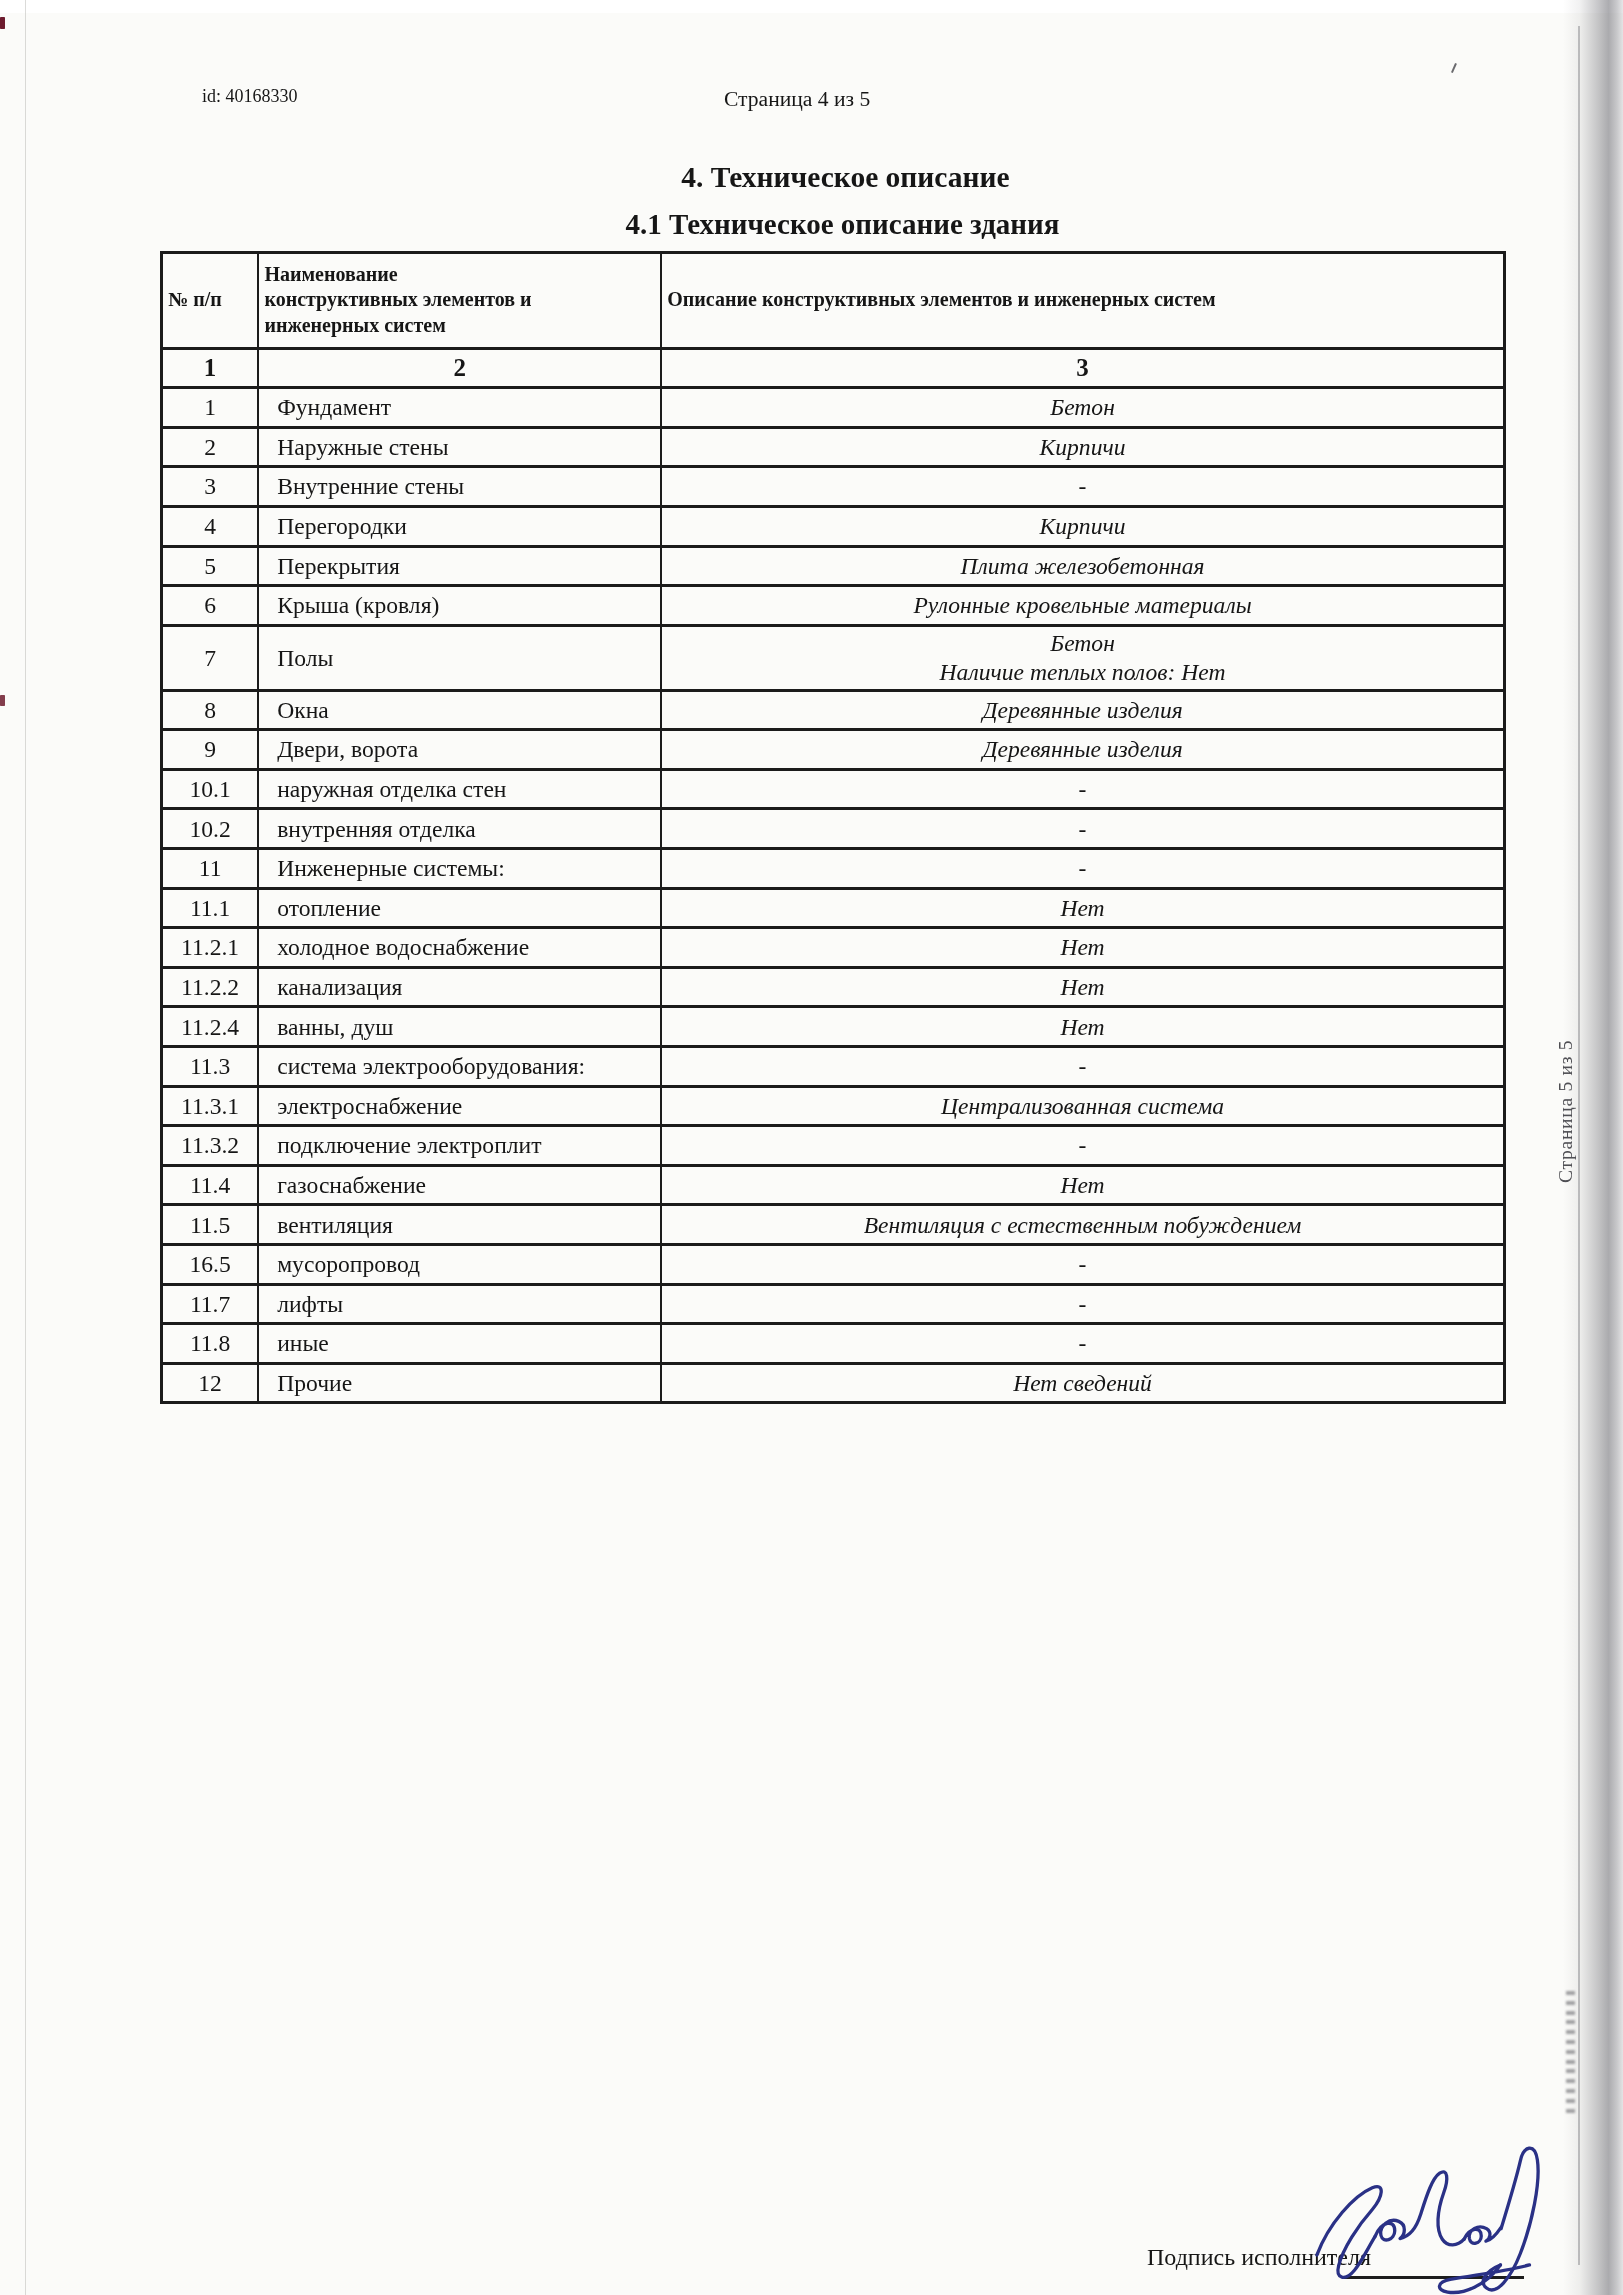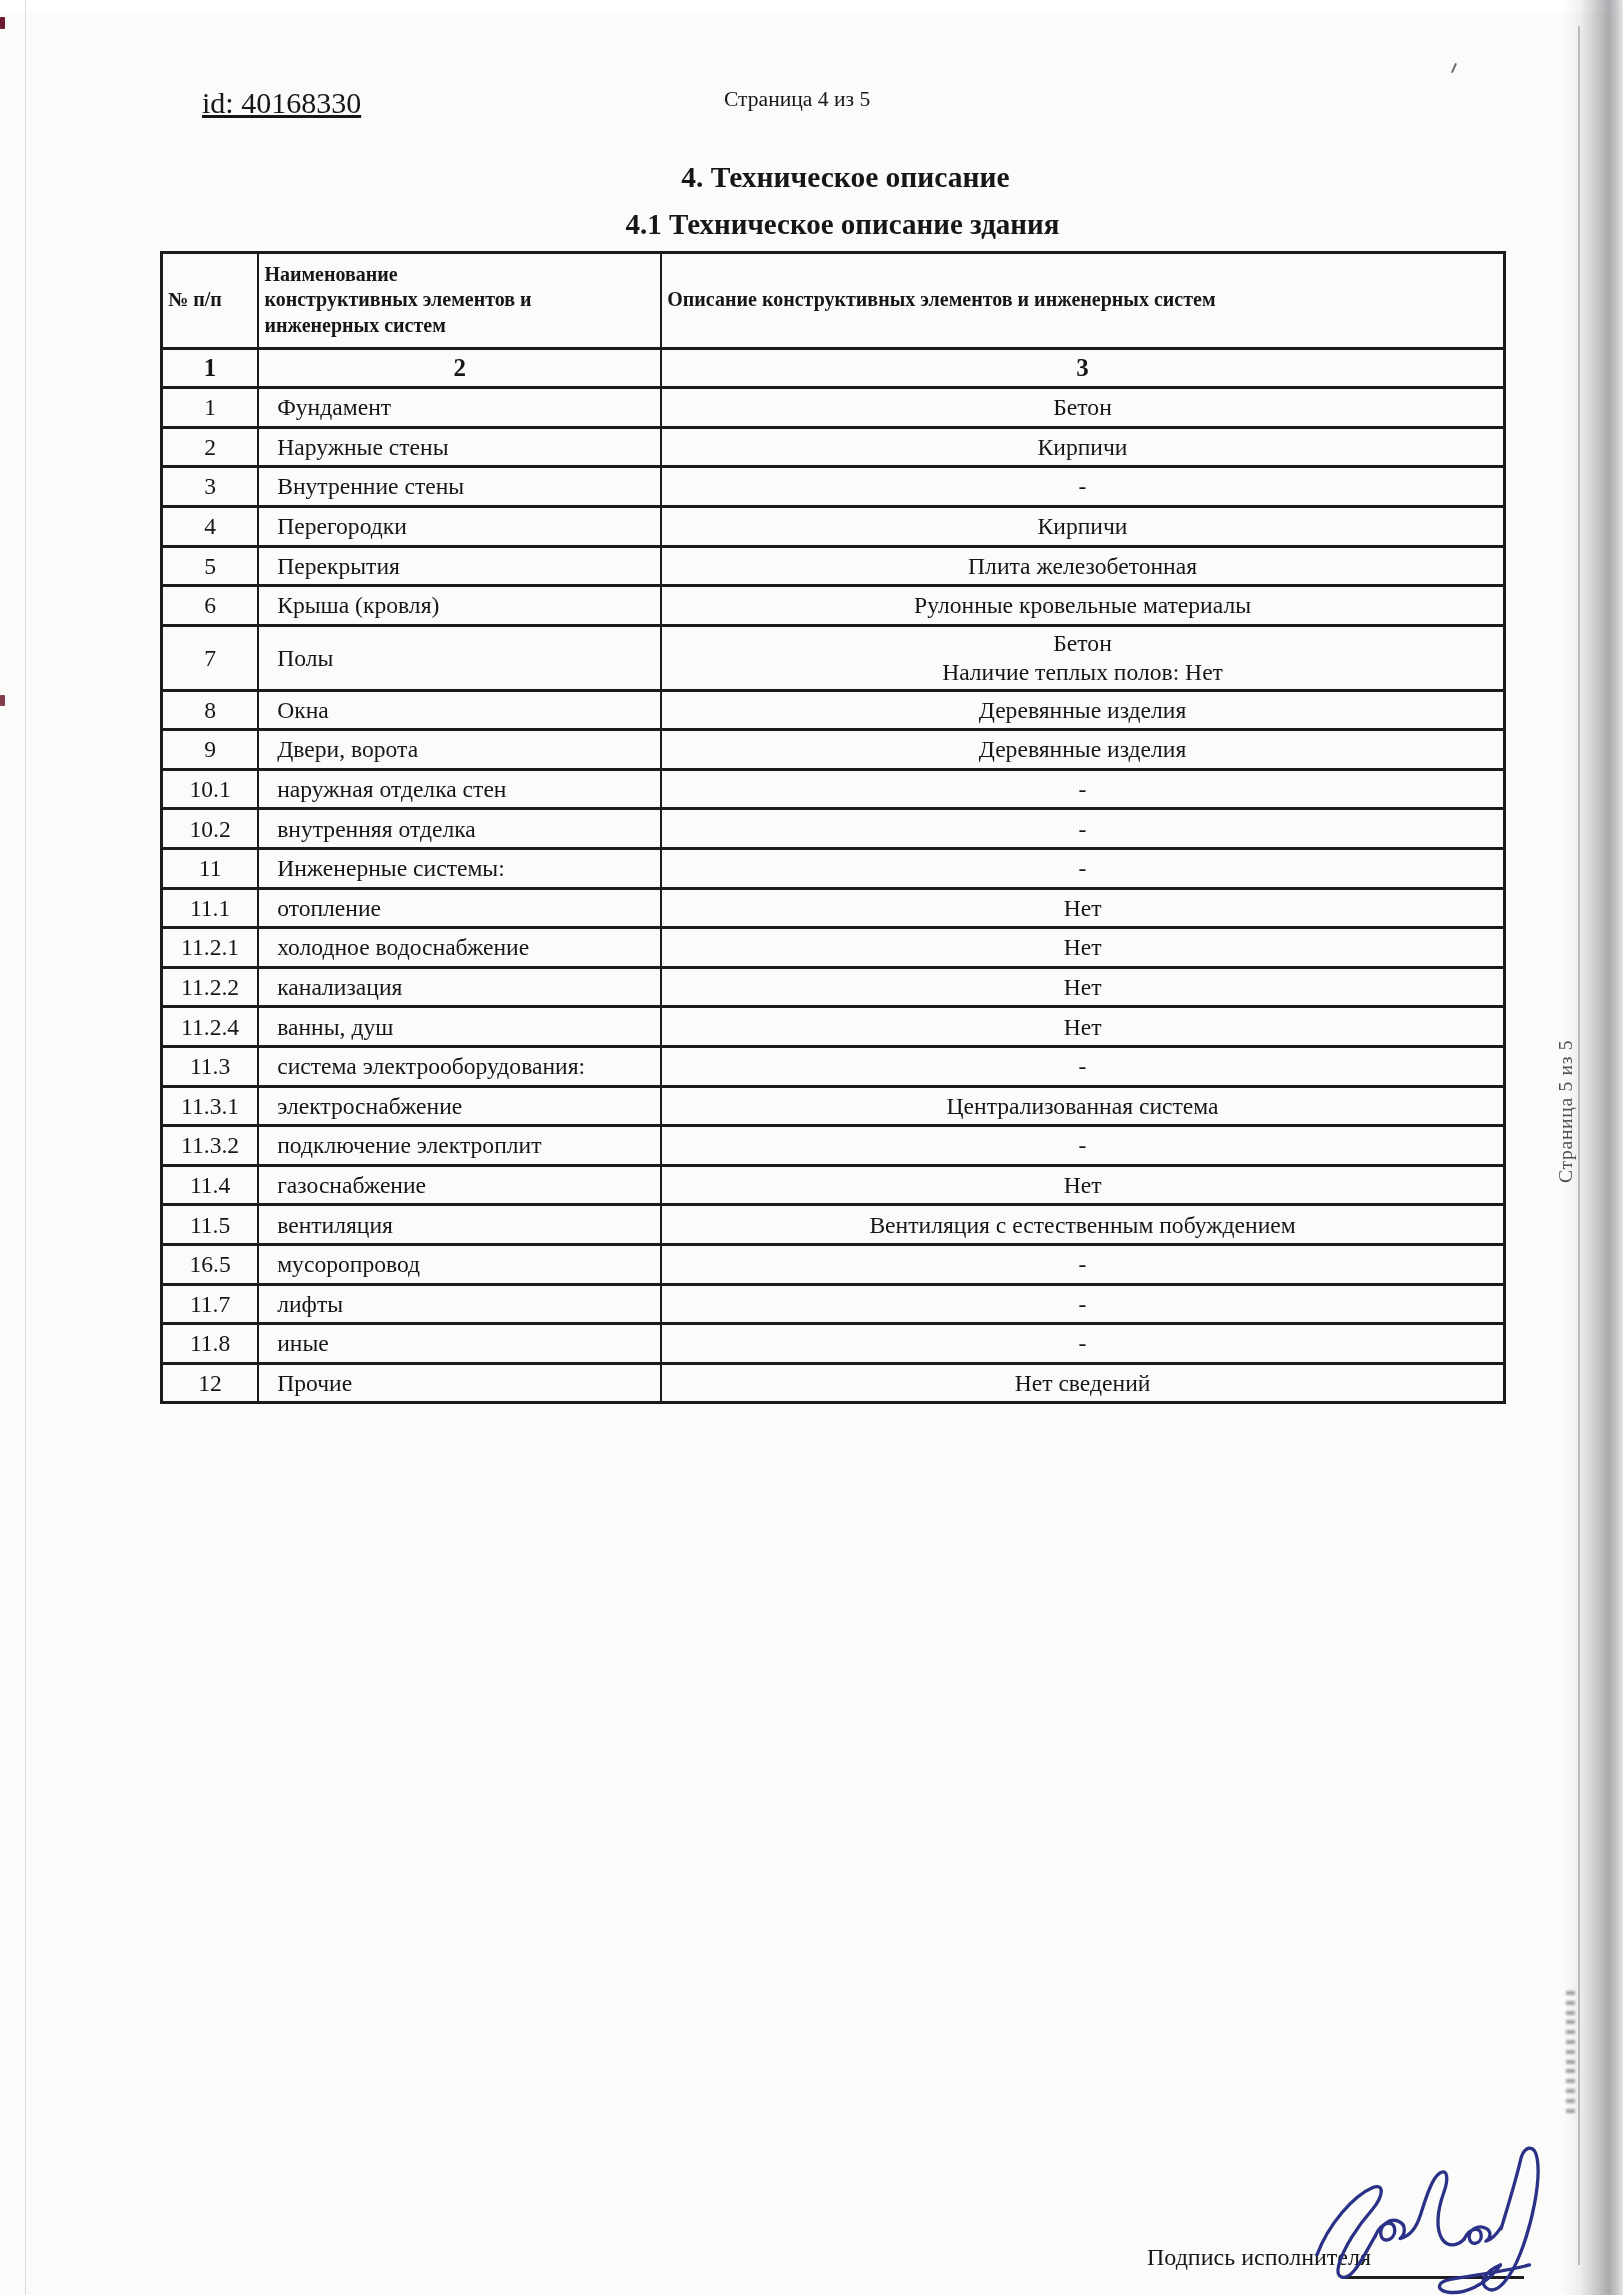--- a/index.html
+++ b/index.html
@@ -22,21 +22,21 @@
       rgba(150,150,156,0.50) 90%,
       rgba(200,200,204,0.45) 100%);
   }
   .right-edge-line{position:absolute;right:43px;top:26px;width:2px;height:2239px;background:rgba(90,90,95,0.35);filter:blur(0.7px);}
   .left-crease{position:absolute;left:25px;top:0;width:1.3px;height:2295px;background:rgba(190,190,186,0.55);}
   .red-mark{position:absolute;left:0;width:5.2px;background:#6d1b2e;border-radius:0.7px;}
   .red-mark.m1{top:17px;height:11.8px;}
   .red-mark.m2{top:695px;height:10.5px;opacity:.85;}
   .speck{position:absolute;left:1453px;top:63px;width:2px;height:9.8px;background:#6a6a6e;transform:rotate(24deg);}
   
-  .doc-id{position:absolute;left:202px;top:86px;font-size:30px;text-decoration:underline;}
+  .doc-id{position:absolute;left:202px;top:86px;font-size:18px;}
   .page-num{position:absolute;left:0;top:87px;width:1623px;text-align:center;transform:translateX(-14.4px);font-size:21.6px;}
   .title{position:absolute;left:0;top:161px;width:1623px;margin:0;text-align:center;transform:translateX(34px);font-size:29.5px;font-weight:bold;}
   .subtitle{position:absolute;left:0;top:208px;width:1623px;margin:0;text-align:center;transform:translateX(31px);font-size:29px;font-weight:bold;}
   
   table.desc-table{
     position:absolute;left:160px;top:251px;width:1346px;
     border-collapse:collapse;table-layout:fixed;
     border:3.9px solid #1b1b1b;
     font-size:23.6px;
   }
@@ -46,21 +46,21 @@
     border-top-width:3.3px;border-bottom-width:3.3px;
     padding:1.3px 7.9px;vertical-align:middle;
   }
   .desc-table thead th{font-weight:bold;text-align:left;padding:7.9px 5.2px;line-height:1.28;font-size:20px;}
   .desc-table thead th .hl{display:block;}
   tr.nums td{height:34px;text-align:center;font-weight:bold;font-size:25px;border-bottom-width:3.9px;}
   tbody td{height:34px;line-height:1.2;}
   tbody td.c-num{text-align:center;}
   tbody td.c-name{text-align:left;padding-left:18px;}
   tbody td.c-desc{text-align:center;}
-  tbody td.c-desc div{padding:0.7px 0;}
+  tbody td.c-desc div{padding:0.7px 0;font-style:italic;}
   
   .side-text{
     position:absolute;left:1555px;top:1183px;
     transform-origin:0 0;transform:rotate(-90deg);
     white-space:nowrap;font-size:19.6px;color:#3c3c42;
     letter-spacing:0.7px;filter:blur(0.5px);opacity:.9;
   }
   
   .edge-marks{
     position:absolute;left:1566px;top:1991px;width:8.5px;height:124px;

